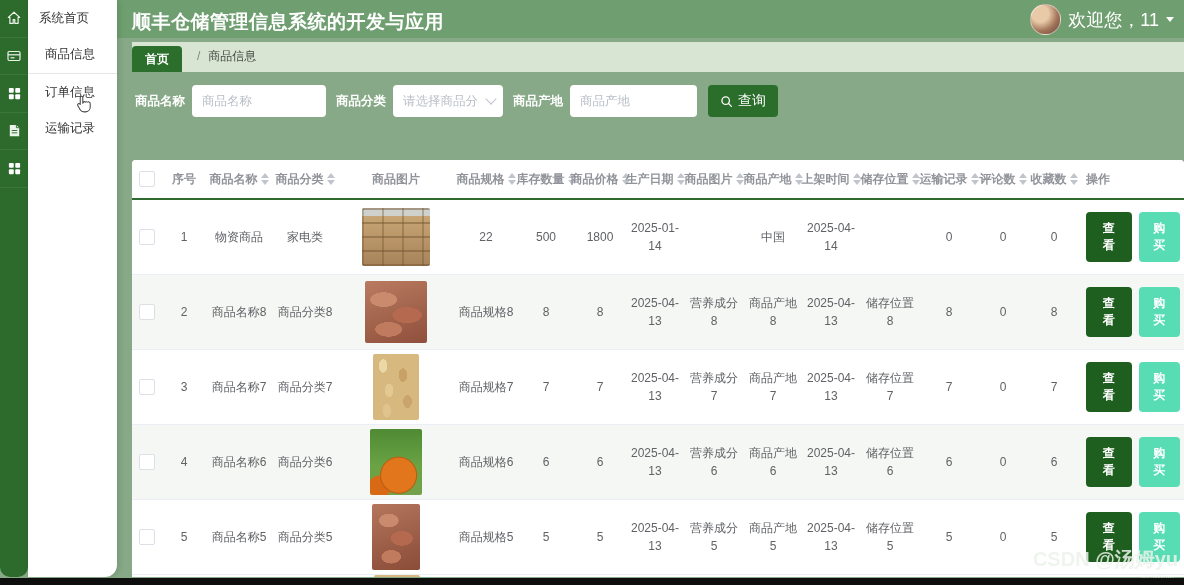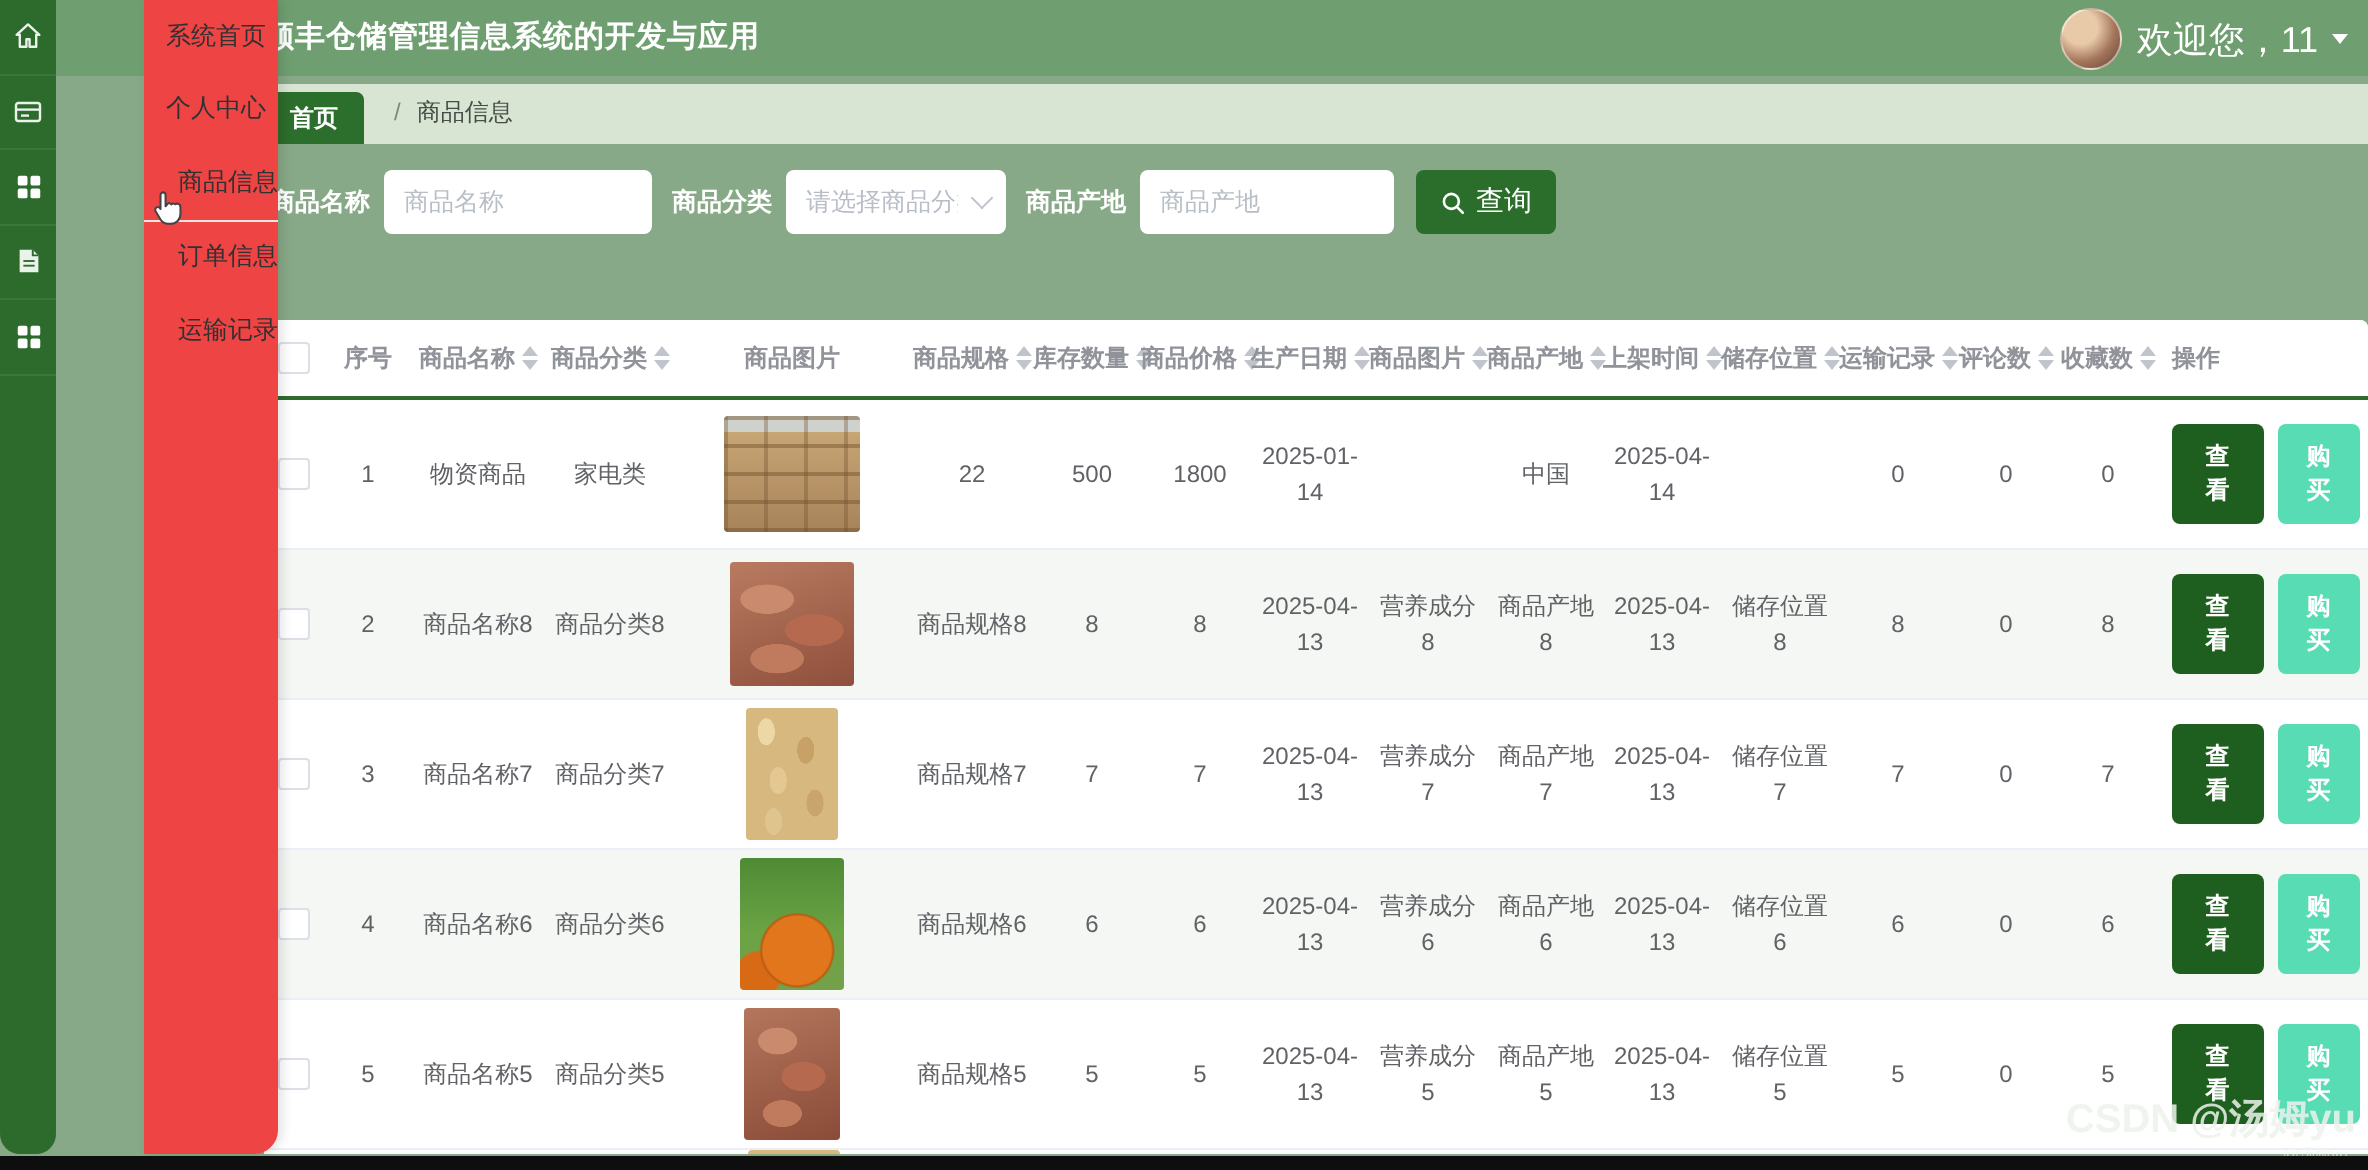--- a/index.html
+++ b/index.html
@@ -1,29 +1,29 @@
 <!DOCTYPE html>
 <html><head>
 <meta charset="utf-8">
 <style>
   html,body{margin:0;padding:0;background:#555;}
   .page{position:relative;width:1184px;height:585px;background:#87a987;overflow:hidden;
         font-family:"Liberation Sans","DejaVu Sans",sans-serif;}
   
   .topbar{position:absolute;left:0;top:0;width:100%;height:38px;background:#6f9f70;}
-  .title{position:absolute;left:132px;top:9px;color:#fff;font-size:15px;font-weight:bold;letter-spacing:.5px;}
+  .title{position:absolute;left:132px;top:9px;color:#fff;font-size:19px;font-weight:bold;letter-spacing:.5px;}
   .userbox{position:absolute;right:10px;top:4px;display:flex;align-items:center;gap:7px;color:#fff;font-size:18px;cursor:pointer;}
   .avatar{width:29px;height:29px;border-radius:50%;border:1px solid rgba(255,255,255,.5);
           background:radial-gradient(circle at 32% 30%,#e8c9a8 0 30%,#a4765b 60%,#5d4033);}
   .caret-down{width:0;height:0;border:4px solid transparent;border-top:5px solid #fff;margin-top:4px;}
   
   .sidebar{position:absolute;left:0;top:0;width:117px;height:577px;z-index:6;display:flex;}
   .rail{width:28px;background:#2c6b2c;border-radius:0 0 10px 10px;flex:none;}
   .rail-cell{height:36.5px;display:flex;align-items:center;justify-content:center;border-bottom:1px solid rgba(255,255,255,.08);cursor:pointer;}
-  .menu{flex:1;background:#ef4444;border-radius:0 0 12px 0;box-shadow:2px 0 6px rgba(0,0,0,.12);margin-left:44px;}
+  .menu{flex:1;background:#ffffff;border-radius:0 0 12px 0;box-shadow:2px 0 6px rgba(0,0,0,.12);}
   .menu-item{height:36.5px;display:flex;align-items:center;padding-left:11px;font-size:12.5px;color:#303133;cursor:pointer;white-space:nowrap;}
   .menu-item.sub{padding-left:17px;}
   .menu-item.divided{border-bottom:1px solid #e4e7e4;}
   .cursor-hand{position:absolute;left:74px;top:94px;z-index:9;}
   
   .strip{position:absolute;left:132px;top:42px;right:0;height:30px;background:#d9e5d3;display:flex;align-items:flex-end;}
   .tab{height:26px;padding:0 13px;background:#2c6e2c;color:#fff;font-size:12px;font-weight:bold;
        display:flex;align-items:center;border-radius:4px 4px 0 0;cursor:pointer;}
   .crumb{display:flex;align-items:center;gap:8px;margin-left:15px;font-size:12px;align-self:center;padding-bottom:2px;}
   .crumb .sep{color:#7d8a7d;}
@@ -430,23 +430,20 @@
             <rect x="8.8" y="2" width="5.2" height="5.2" rx="1" fill="#fff"></rect>
           <rect x="2" y="8.8" width="5.2" height="5.2" rx="1" fill="#fff"></rect>
             <rect x="8.8" y="8.8" width="5.2" height="5.2" rx="1" fill="#fff"></rect>
         </svg>
       </div>
     </div>
     <div class="menu">
       <div class="menu-item">
         <span>系统首页</span>
       </div>
-      <div class="menu-item">
-        <span>个人中心</span>
-      </div>
       <div class="menu-item sub divided">
         <span>商品信息</span>
       </div>
       <div class="menu-item sub">
         <span>订单信息</span>
       </div>
       <div class="menu-item sub">
         <span>运输记录</span>
       </div>
     </div>

